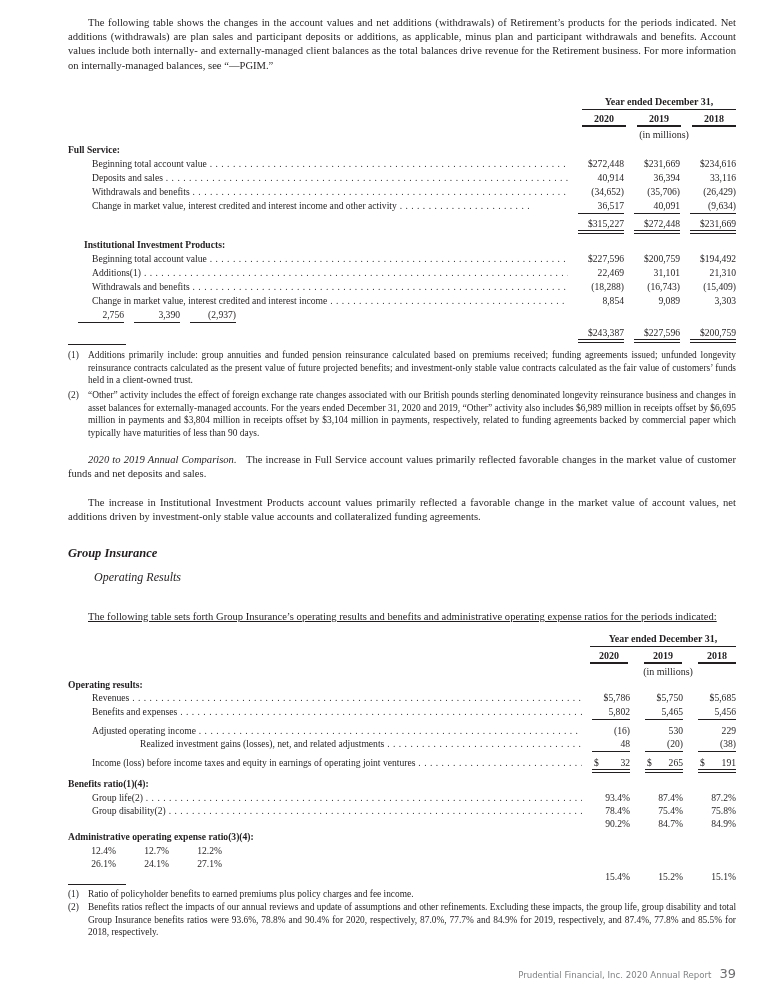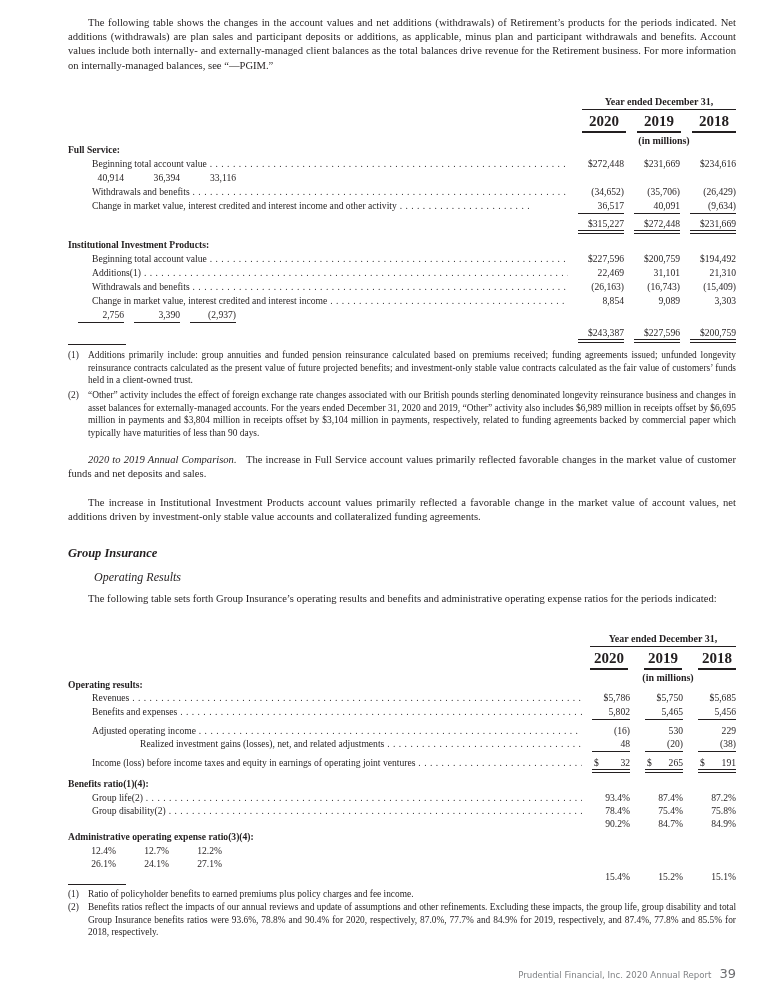--- a/index.html
+++ b/index.html
@@ -8,22 +8,22 @@
   .page { position: absolute; left: 68px; top: 0; width: 668px; }
   p { margin: 0; font-size: 10.6px; line-height: 14.2px; text-align: justify; }
   .indent { text-indent: 20px; }
   .abs { position: absolute; left: 0; right: 0; }
 
   
   .tbl { position: absolute; left: 0; width: 668px; font-size: 9.6px; }
   .hdr { position: absolute; right: 0; width: 154px; text-align: center; font-weight: bold; }
   .hdr .ye { font-size: 10px; border-bottom: 1.5px solid #231f20; padding-bottom: 2px; }
   .yrs { display: flex; justify-content: space-between; margin-top: 3px; }
-  .yrs span { width: 44px; text-align: center; border-bottom: 2px solid #231f20; padding-bottom: 1px; font-size: 15px; }
-  .inm { text-align: center; font-weight: bold; font-size: 10px; margin-top: 2px; margin-left: 10px; }
+  .yrs span { width: 44px; text-align: center; border-bottom: 2px solid #231f20; padding-bottom: 1px; font-size: 10px; }
+  .inm { text-align: center; font-weight: normal; font-size: 10px; margin-top: 2px; margin-left: 10px; }
 
   .row { position: absolute; left: 0; width: 668px; height: 12px; line-height: 12px; display: flex; }
   .row .lab { flex: 1; white-space: nowrap; overflow: hidden; position: relative; }
   .row .lab::after { content: " . . . . . . . . . . . . . . . . . . . . . . . . . . . . . . . . . . . . . . . . . . . . . . . . . . . . . . . . . . . . . . . . . . . . . . . . . . . . . . . . . . . . . . . . . . . . . . . . . . . . . . . . . . . . . . . . . . . . . . . . . . . . . . . . . . . . . . . . . . . . . ."; letter-spacing: 0.5px; }
   .row.nodots .lab::after { content: ""; }
   .row .l1 { padding-left: 24px; }
   .row .l2 { padding-left: 44px; margin-top: 48px; }
   .row .l3 { padding-left: 72px; }
   .row .sec { font-weight: bold; }
   .vals { display: flex; width: 160px; justify-content: space-between; margin-left: 8px; }
@@ -66,20 +66,21 @@
     </div>
     <div class="row" style="top:62px;">
       <span class="lab l1">Beginning total account value</span>
       <div class="vals">
           <span class="v">$272,448</span>
           <span class="v">$231,669</span>
           <span class="v">$234,616</span>
         </div>
     </div>
     <div class="row" style="top:76px;">
+      <span class="lab l1">Deposits and sales</span>
       <div class="vals">
           <span class="v">40,914</span>
           <span class="v">36,394</span>
           <span class="v">33,116</span>
         </div>
     </div>
     <div class="row" style="top:90px;">
       <span class="lab l1">Withdrawals and benefits</span>
       <div class="vals">
           <span class="v">(34,652)</span>
@@ -97,21 +98,21 @@
     </div>
     <div class="row" style="top:122px;">
       <span class="lab l2">Ending total account value</span>
       <div class="vals">
           <span class="v dd">$315,227</span>
           <span class="v dd">$272,448</span>
           <span class="v dd">$231,669</span>
         </div>
     </div>
 
-    <div class="row nodots" style="top:143px;">
+    <div class="row nodots" style="top:143px;margin-left:16px;">
       <span class="lab sec">Institutional Investment Products:</span>
     </div>
     <div class="row" style="top:157px;">
       <span class="lab l1">Beginning total account value</span>
       <div class="vals">
           <span class="v">$227,596</span>
           <span class="v">$200,759</span>
           <span class="v">$194,492</span>
         </div>
     </div>
@@ -119,21 +120,21 @@
       <span class="lab l1">Additions(1)</span>
       <div class="vals">
           <span class="v">22,469</span>
           <span class="v">31,101</span>
           <span class="v">21,310</span>
         </div>
     </div>
     <div class="row" style="top:185px;">
       <span class="lab l1">Withdrawals and benefits</span>
       <div class="vals">
-          <span class="v">(26,163)</span>
+          <span class="v">(18,288)</span>
           <span class="v">(16,743)</span>
           <span class="v">(15,409)</span>
         </div>
     </div>
     <div class="row" style="top:199px;">
       <span class="lab l1">Change in market value, interest credited and interest income</span>
       <div class="vals">
           <span class="v">8,854</span>
           <span class="v">9,089</span>
           <span class="v">3,303</span>
@@ -167,21 +168,21 @@
       <span class="t">“Other” activity includes the effect of foreign exchange rate changes associated with our British pounds sterling denominated longevity reinsurance business and changes in asset balances for externally-managed accounts. For the years ended December 31, 2020 and 2019, “Other” activity also includes $6,989 million in receipts offset by $6,695 million in payments and $3,804 million in receipts offset by $3,104 million in payments, respectively, related to funding agreements backed by commercial paper which typically have maturities of less than 90 days.</span>
   </div>
 
   <p class="indent abs" style="top:453px;">
     <i>2020 to 2019 Annual Comparison.</i>&nbsp;&nbsp;&nbsp;<span>The increase in Full Service account values primarily reflected favorable changes in the market value of customer funds and net deposits and sales.</span>
   </p>
   <p class="indent abs" style="top:496px;">The increase in Institutional Investment Products account values primarily reflected a favorable change in the market value of account values, net additions driven by investment-only stable value accounts and collateralized funding agreements.</p>
 
   <h2 style="top:546px;">Group Insurance</h2>
   <h3 style="top:570px;">Operating Results</h3>
-  <p class="indent abs" style="top:592px;">The following table sets forth Group Insurance’s operating results and benefits and administrative operating expense ratios for the periods indicated:</p>
+  <p class="indent abs" style="top:610px;text-decoration:underline;">The following table sets forth Group Insurance’s operating results and benefits and administrative operating expense ratios for the periods indicated:</p>
 
   <div class="tbl" style="top:633px;">
     <div class="hdr" style="top:0; width:146px;">
       <div class="ye">Year ended December 31,</div>
       <div class="yrs">
         <span style="width:38px">2020</span>
         <span style="width:38px">2019</span>
         <span style="width:38px">2018</span>
       </div>
       <div class="inm">(in millions)</div>

